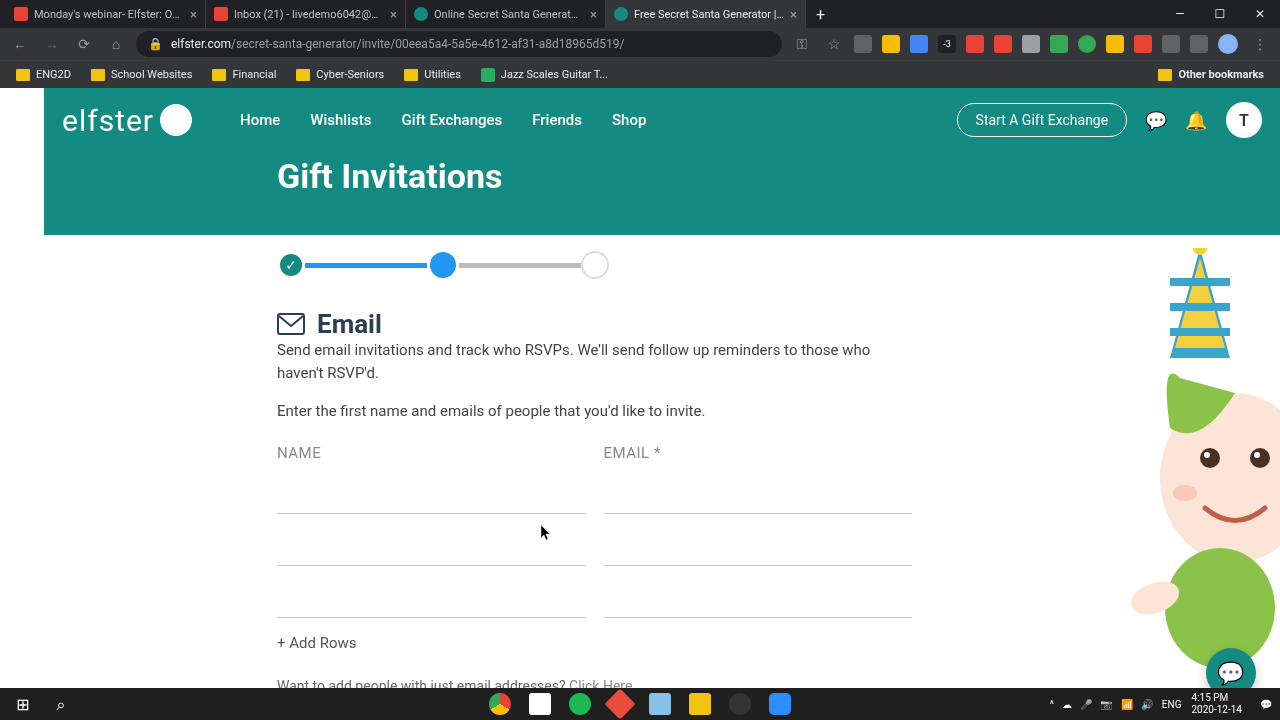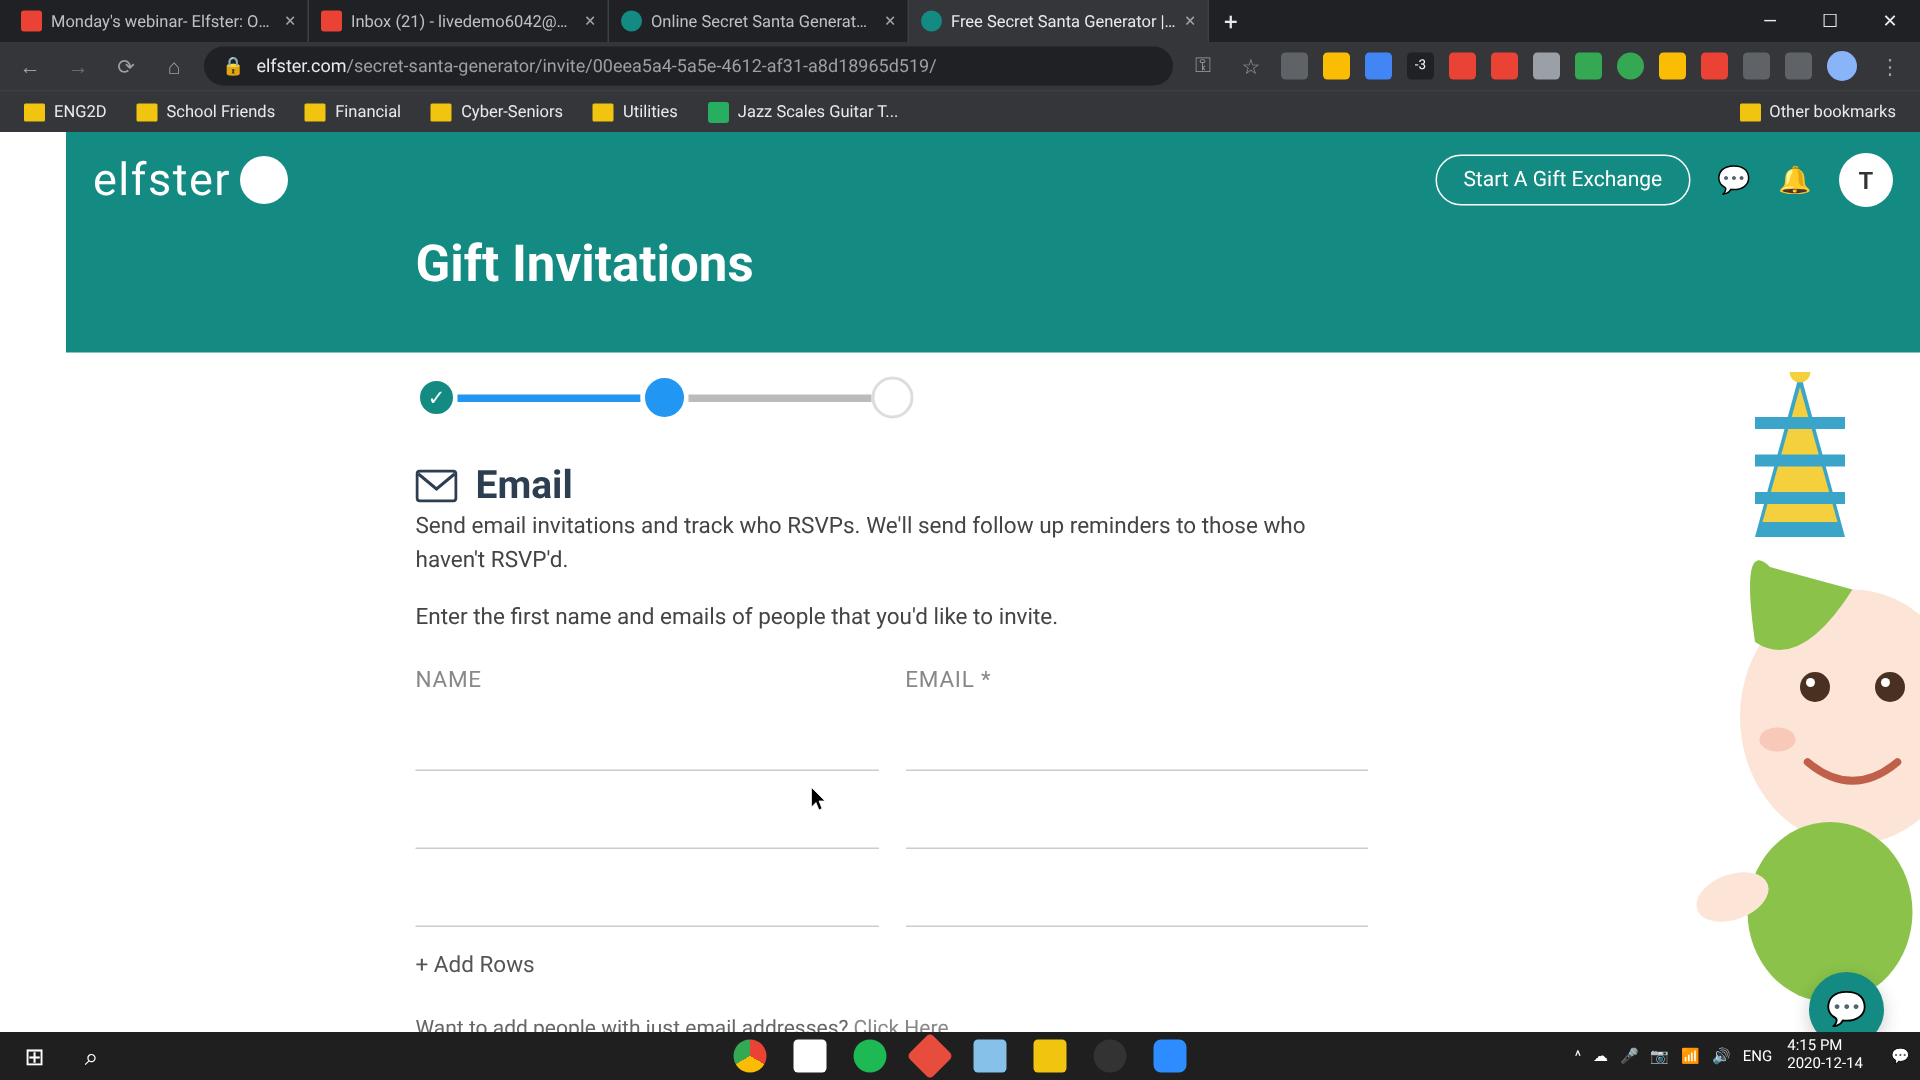--- a/index.html
+++ b/index.html
@@ -25,21 +25,21 @@
 .addr-bar .lock { color: #9aa0a6; }
 .addr-bar .domain { color: #e8eaed; }
 .ext-icons { display: flex; gap: 10px; align-items: center; }
 .ext-icon { width: 18px; height: 18px; border-radius: 3px; }
 .avatar-sm { width: 20px; height: 20px; border-radius: 50%; background: #8ab4f8; }
 
 .bm-row { display: flex; align-items: center; height: 28px; background: #35363a; border-top: 1px solid #3c4043; padding: 0 8px; gap: 4px; }
 .bm { display: flex; align-items: center; gap: 6px; padding: 0 8px; color: #e8eaed; font-size: 11px; cursor: pointer; }
 .bm .folder { width: 14px; height: 12px; background: #f1c40f; border-radius: 1px; }
 .bm .jazz { width: 14px; height: 14px; background: #27ae60; border-radius: 2px; }
-.other-bm { margin-left: auto; }
+.other-bm { margin-left: auto; font-weight: bold; }
 
 
 .page { position: relative; height: 632px; overflow: hidden; padding-left: 44px; }
 .hero { background: #148b82; height: 147px; }
 .navbar { display: flex; align-items: center; padding: 14px 18px; gap: 28px; }
 .logo { display: flex; align-items: center; gap: 6px; color: #fff; font-size: 30px; font-weight: 400; font-family: Georgia, serif; letter-spacing: 1px; }
 .logo-face { width: 32px; height: 32px; background: #fff; border-radius: 50%; position: relative; }
 .nav-links { display: flex; gap: 30px; margin-left: 20px; }
 .nav-link { color: #fff; font-size: 15px; font-weight: 500; cursor: pointer; }
 .nav-right { margin-left: auto; display: flex; align-items: center; gap: 18px; }
@@ -150,21 +150,21 @@
       <div class="nav-btn">⋮</div>
     </div>
   </div>
   <div class="bm-row">
     <div class="bm">
         <span class="folder"></span>
         <span>ENG2D</span>
       </div>
     <div class="bm">
         <span class="folder"></span>
-        <span>School Friends</span>
+        <span>School Websites</span>
       </div>
     <div class="bm">
         <span class="folder"></span>
         <span>Financial</span>
       </div>
     <div class="bm">
         <span class="folder"></span>
         <span>Cyber-Seniors</span>
       </div>
     <div class="bm">
@@ -181,20 +181,27 @@
       </div>
   </div>
 </div>
 
 <div class="page">
   <div class="hero">
     <div class="navbar">
       <div class="logo">
         <span>elfster</span>
         <span class="logo-face"></span>
+      </div>
+      <div class="nav-links">
+        <span class="nav-link">Home</span>
+        <span class="nav-link">Wishlists</span>
+        <span class="nav-link">Gift Exchanges</span>
+        <span class="nav-link">Friends</span>
+        <span class="nav-link">Shop</span>
       </div>
       <div class="nav-right">
         <div class="start-btn">Start A Gift Exchange</div>
         <span class="icon-btn">💬</span>
         <span class="icon-btn">🔔</span>
         <div class="user-avatar">T</div>
       </div>
     </div>
     <div class="title">Gift Invitations</div>
   </div>

